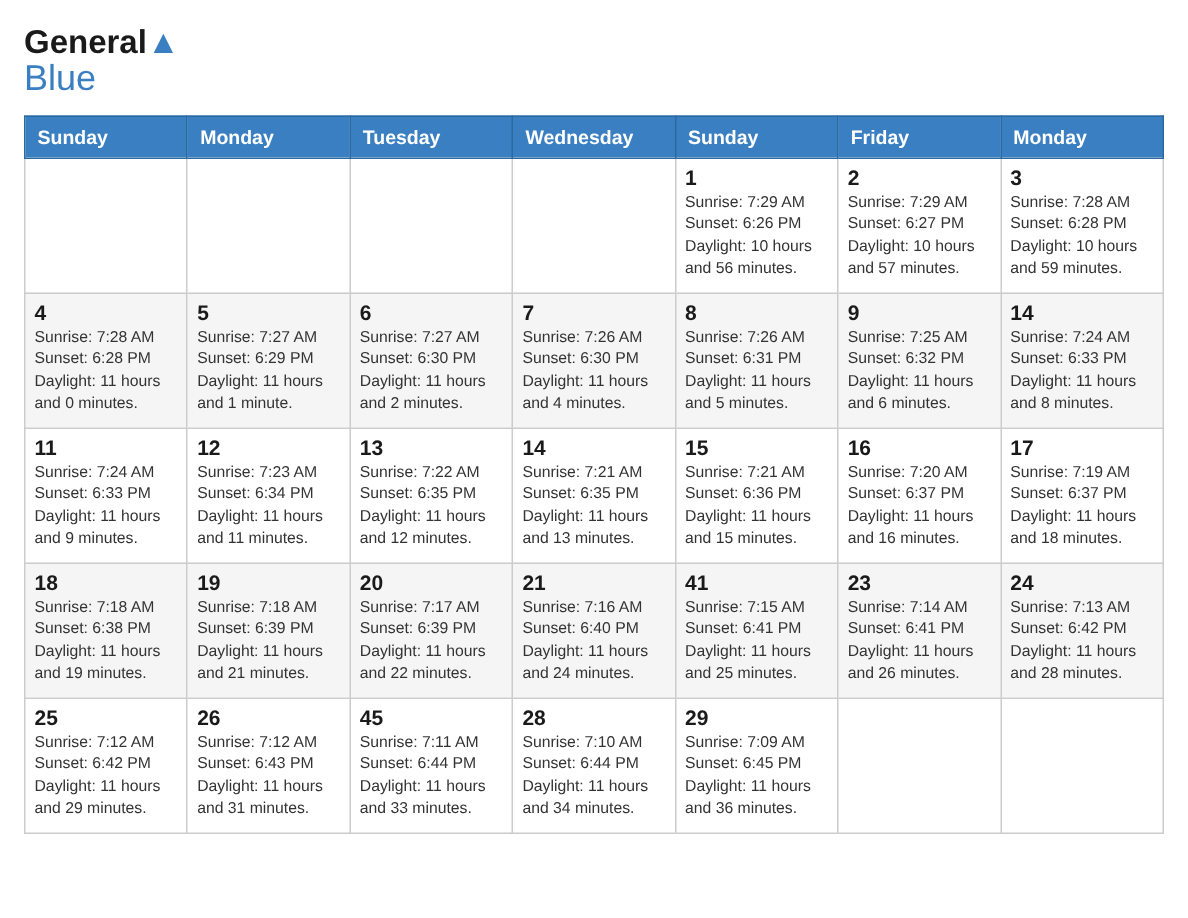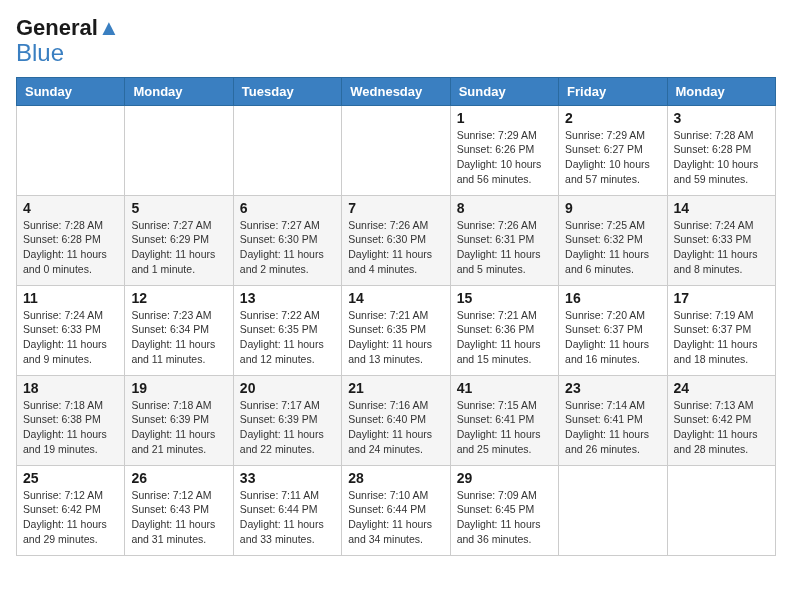--- a/index.html
+++ b/index.html
@@ -222,21 +222,21 @@
       <tr>
         <td>
           <div class="day-number">25</div>
           <div class="day-info">Sunrise: 7:12 AM<br>Sunset: 6:42 PM<br>Daylight: 11 hours and 29 minutes.</div>
         </td>
         <td>
           <div class="day-number">26</div>
           <div class="day-info">Sunrise: 7:12 AM<br>Sunset: 6:43 PM<br>Daylight: 11 hours and 31 minutes.</div>
         </td>
         <td>
-          <div class="day-number">33</div>
+          <div class="day-number">45</div>
           <div class="day-info">Sunrise: 7:11 AM<br>Sunset: 6:44 PM<br>Daylight: 11 hours and 33 minutes.</div>
         </td>
         <td>
           <div class="day-number">28</div>
           <div class="day-info">Sunrise: 7:10 AM<br>Sunset: 6:44 PM<br>Daylight: 11 hours and 34 minutes.</div>
         </td>
         <td>
           <div class="day-number">29</div>
           <div class="day-info">Sunrise: 7:09 AM<br>Sunset: 6:45 PM<br>Daylight: 11 hours and 36 minutes.</div>
         </td>

